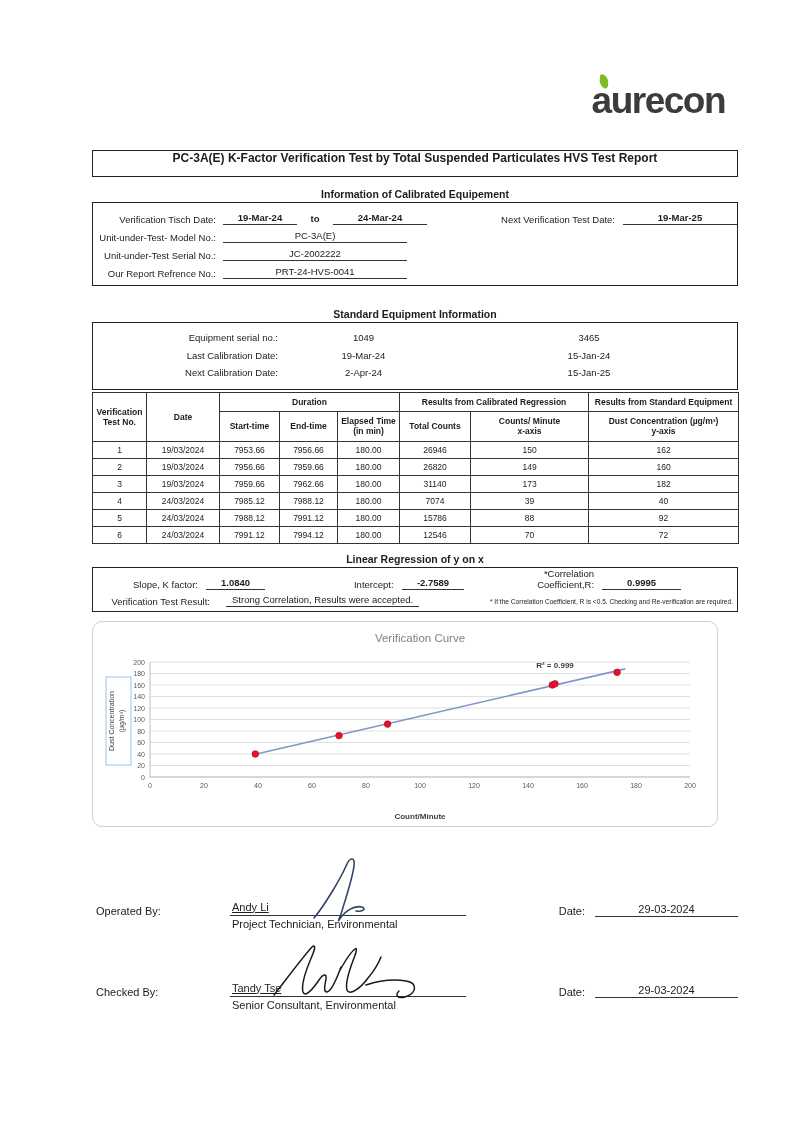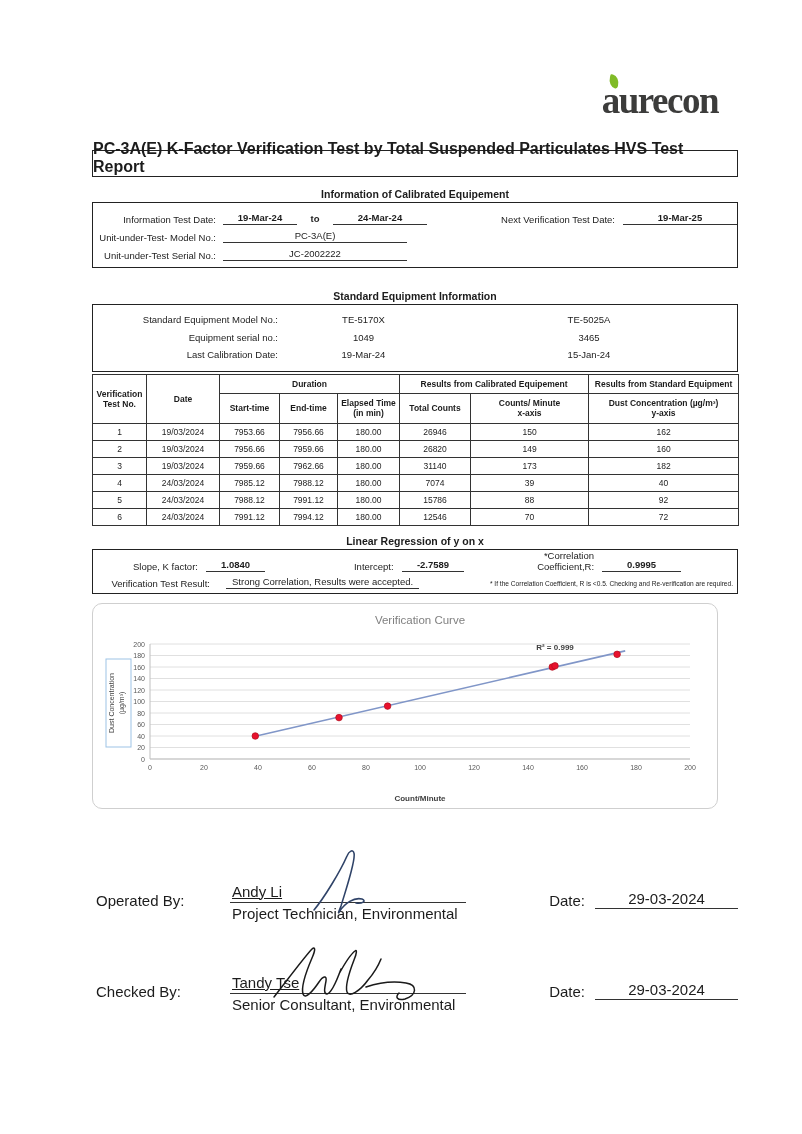--- a/index.html
+++ b/index.html
@@ -2,32 +2,32 @@
 <html><head>
 <meta charset="utf-8">
 <style>
   * { margin:0; padding:0; box-sizing:border-box; }
   html,body { background:#ffffff; }
   body {
     width:802px; height:1134px; position:relative; overflow:hidden;
     font-family:"Liberation Sans", sans-serif; color:#1c1c1c;
   }
   
-  .logo { position:absolute; top:82px; right:84px;font-family:Liberation Serif, serif; }
+  .logo { position:absolute; top:82px; right:77px; }
   .logo-text { font-size:37px; font-weight:bold; letter-spacing:-1.5px; color:#3c3c3b; line-height:1; position:relative; }
   .logo-leaf {
     position:absolute; left:7px; top:-7px; width:10px; height:13px;
     background:#80bb27; border-radius:10% 100% 30% 100%;
     transform:rotate(14deg);
   }
   
   .content { position:absolute; top:150px; left:92px; width:646px; }
   .title-box {
-    border:1.5px solid #222; height:27px; display:flex; align-items:flex-end; justify-content:center;
-    font-size:16px; font-weight:bold;
+    border:1.5px solid #222; height:27px; display:flex; align-items:flex-start; justify-content:center;
+    font-size:12px; font-weight:bold;
   }
   .sec-h { text-align:center; font-size:10.5px; font-weight:bold; margin-top:11px; margin-bottom:2px; }
   .fbox { border:1.7px solid #222; }
   
   .box1 { padding:4px 0 6px; }
   .frow { display:flex; align-items:flex-end; height:18px; font-size:9.5px; }
   .flabel { width:130px; text-align:right; padding-right:7px; color:#222; }
   .ufield { border-bottom:1.2px solid #333; text-align:center; padding-bottom:1px; }
   .bold { font-weight:bold; }
   .w-date1 { width:74px; } .w-to { width:36px; text-align:center; font-weight:bold; padding-bottom:1px; }
@@ -57,21 +57,21 @@
   .rg-v1 { width:66px; }
   .rg-l2 { margin-left:80px; width:62px; text-align:right; padding-right:8px;margin-top:36px; }
   .rg-v2 { width:70px; }
   .rg-l3 { margin-left:22px; width:128px; text-align:right; padding-right:8px; }
   .rg-v3 { width:88px; margin-right:56px; }
   .rg-res { margin-left:8px; padding:0 6px 1px; }
   .footnote { margin-left:auto; font-size:6.6px; color:#222; padding-right:4px; align-self:flex-end; padding-bottom:2px; }
   
   .chart-box { width:626px; height:206px; border:1px solid #cfcfcf; border-radius:10px; margin-top:9px; background:#fff; }
   
-  .sign-row { display:flex; align-items:flex-end; font-size:15px; position:relative; margin-left:4px; }
+  .sign-row { display:flex; align-items:flex-end; font-size:11px; position:relative; margin-left:4px; }
   .sign-row.operated { margin-top:74px; }
   .sign-row.checked { margin-top:52px; }
   .role-label { width:134px; padding-bottom:13px; }
   .sign-block { width:236px; position:relative; }
   .sign-name { border-bottom:1.2px solid #333; padding-bottom:2px; padding-left:2px;text-decoration:underline; }
   .sign-title { padding-top:2px; padding-left:2px; }
   .sig-svg { position:absolute; pointer-events:none; }
   .sig1 { left:62px; bottom:8px; }
   .sig2 { left:40px; bottom:10px; }
   .date-group { margin-left:auto; display:flex; align-items:flex-end; padding-bottom:13px;justify-content:flex-end; }
@@ -90,53 +90,57 @@
 
 <div class="content">
 
   <div class="title-box">
     <span>PC-3A(E) K-Factor Verification Test by Total Suspended Particulates HVS Test Report</span>
   </div>
 
   <div class="sec-h">Information of Calibrated Equipement</div>
   <div class="fbox box1">
     <div class="frow">
-      <span class="flabel">Information Test Date:</span>
+      <span class="flabel">Verification Tisch Date:</span>
       <span class="ufield bold w-date1">19-Mar-24</span>
       <span class="w-to">to</span>
       <span class="ufield bold w-date2">24-Mar-24</span>
       <span class="flabel next-lbl">Next Verification Test Date:</span>
       <span class="ufield bold w-next">19-Mar-25</span>
     </div>
     <div class="frow">
       <span class="flabel">Unit-under-Test- Model No.:</span>
       <span class="ufield w-val">PC-3A(E)</span>
     </div>
     <div class="frow">
       <span class="flabel">Unit-under-Test Serial No.:</span>
       <span class="ufield w-val">JC-2002222</span>
     </div>
+    <div class="frow">
+      <span class="flabel">Our Report Refrence No.:</span>
+      <span class="ufield w-val">PRT-24-HVS-0041</span>
+    </div>
   </div>
 
   <div class="sec-h" style="margin-top:22px;">Standard Equipment Information</div>
   <div class="fbox box2">
-    <div class="frow">
-      <span class="b2label">Standard Equipment Model No.:</span>
-      <span class="b2c1">TE-5170X</span>
-      <span class="b2c2">TE-5025A</span>
-    </div>
     <div class="frow">
       <span class="b2label">Equipment serial no.:</span>
       <span class="b2c1">1049</span>
       <span class="b2c2">3465</span>
     </div>
     <div class="frow">
       <span class="b2label">Last Calibration Date:</span>
       <span class="b2c1">19-Mar-24</span>
       <span class="b2c2">15-Jan-24</span>
+    </div>
+    <div class="frow">
+      <span class="b2label">Next Calibration Date:</span>
+      <span class="b2c1">2-Apr-24</span>
+      <span class="b2c2">15-Jan-25</span>
     </div>
   </div>
 
   <table class="vr">
     <colgroup>
       <col style="width:54px">
         <col style="width:73px">
         <col style="width:60px">
         <col style="width:58px">
       <col style="width:62px">
@@ -145,21 +149,21 @@
         <col style="width:150px">
     </colgroup>
     <tbody>
         <tr class="h1">
       <th rowspan="2">
         <div>Verification</div>
         <div>Test No.</div>
       </th>
       <th rowspan="2">Date</th>
       <th colspan="3">Duration</th>
-      <th colspan="2">Results from Calibrated Equipement</th>
+      <th colspan="2">Results from Calibrated Regression</th>
       <th>Results from Standard Equipment</th>
     </tr>
     <tr class="h2">
       <th>Start-time</th>
       <th>End-time</th>
       <th>
         <div>Elapsed Time</div>
         <div>(in min)</div>
       </th>
       <th>Total Counts</th>

